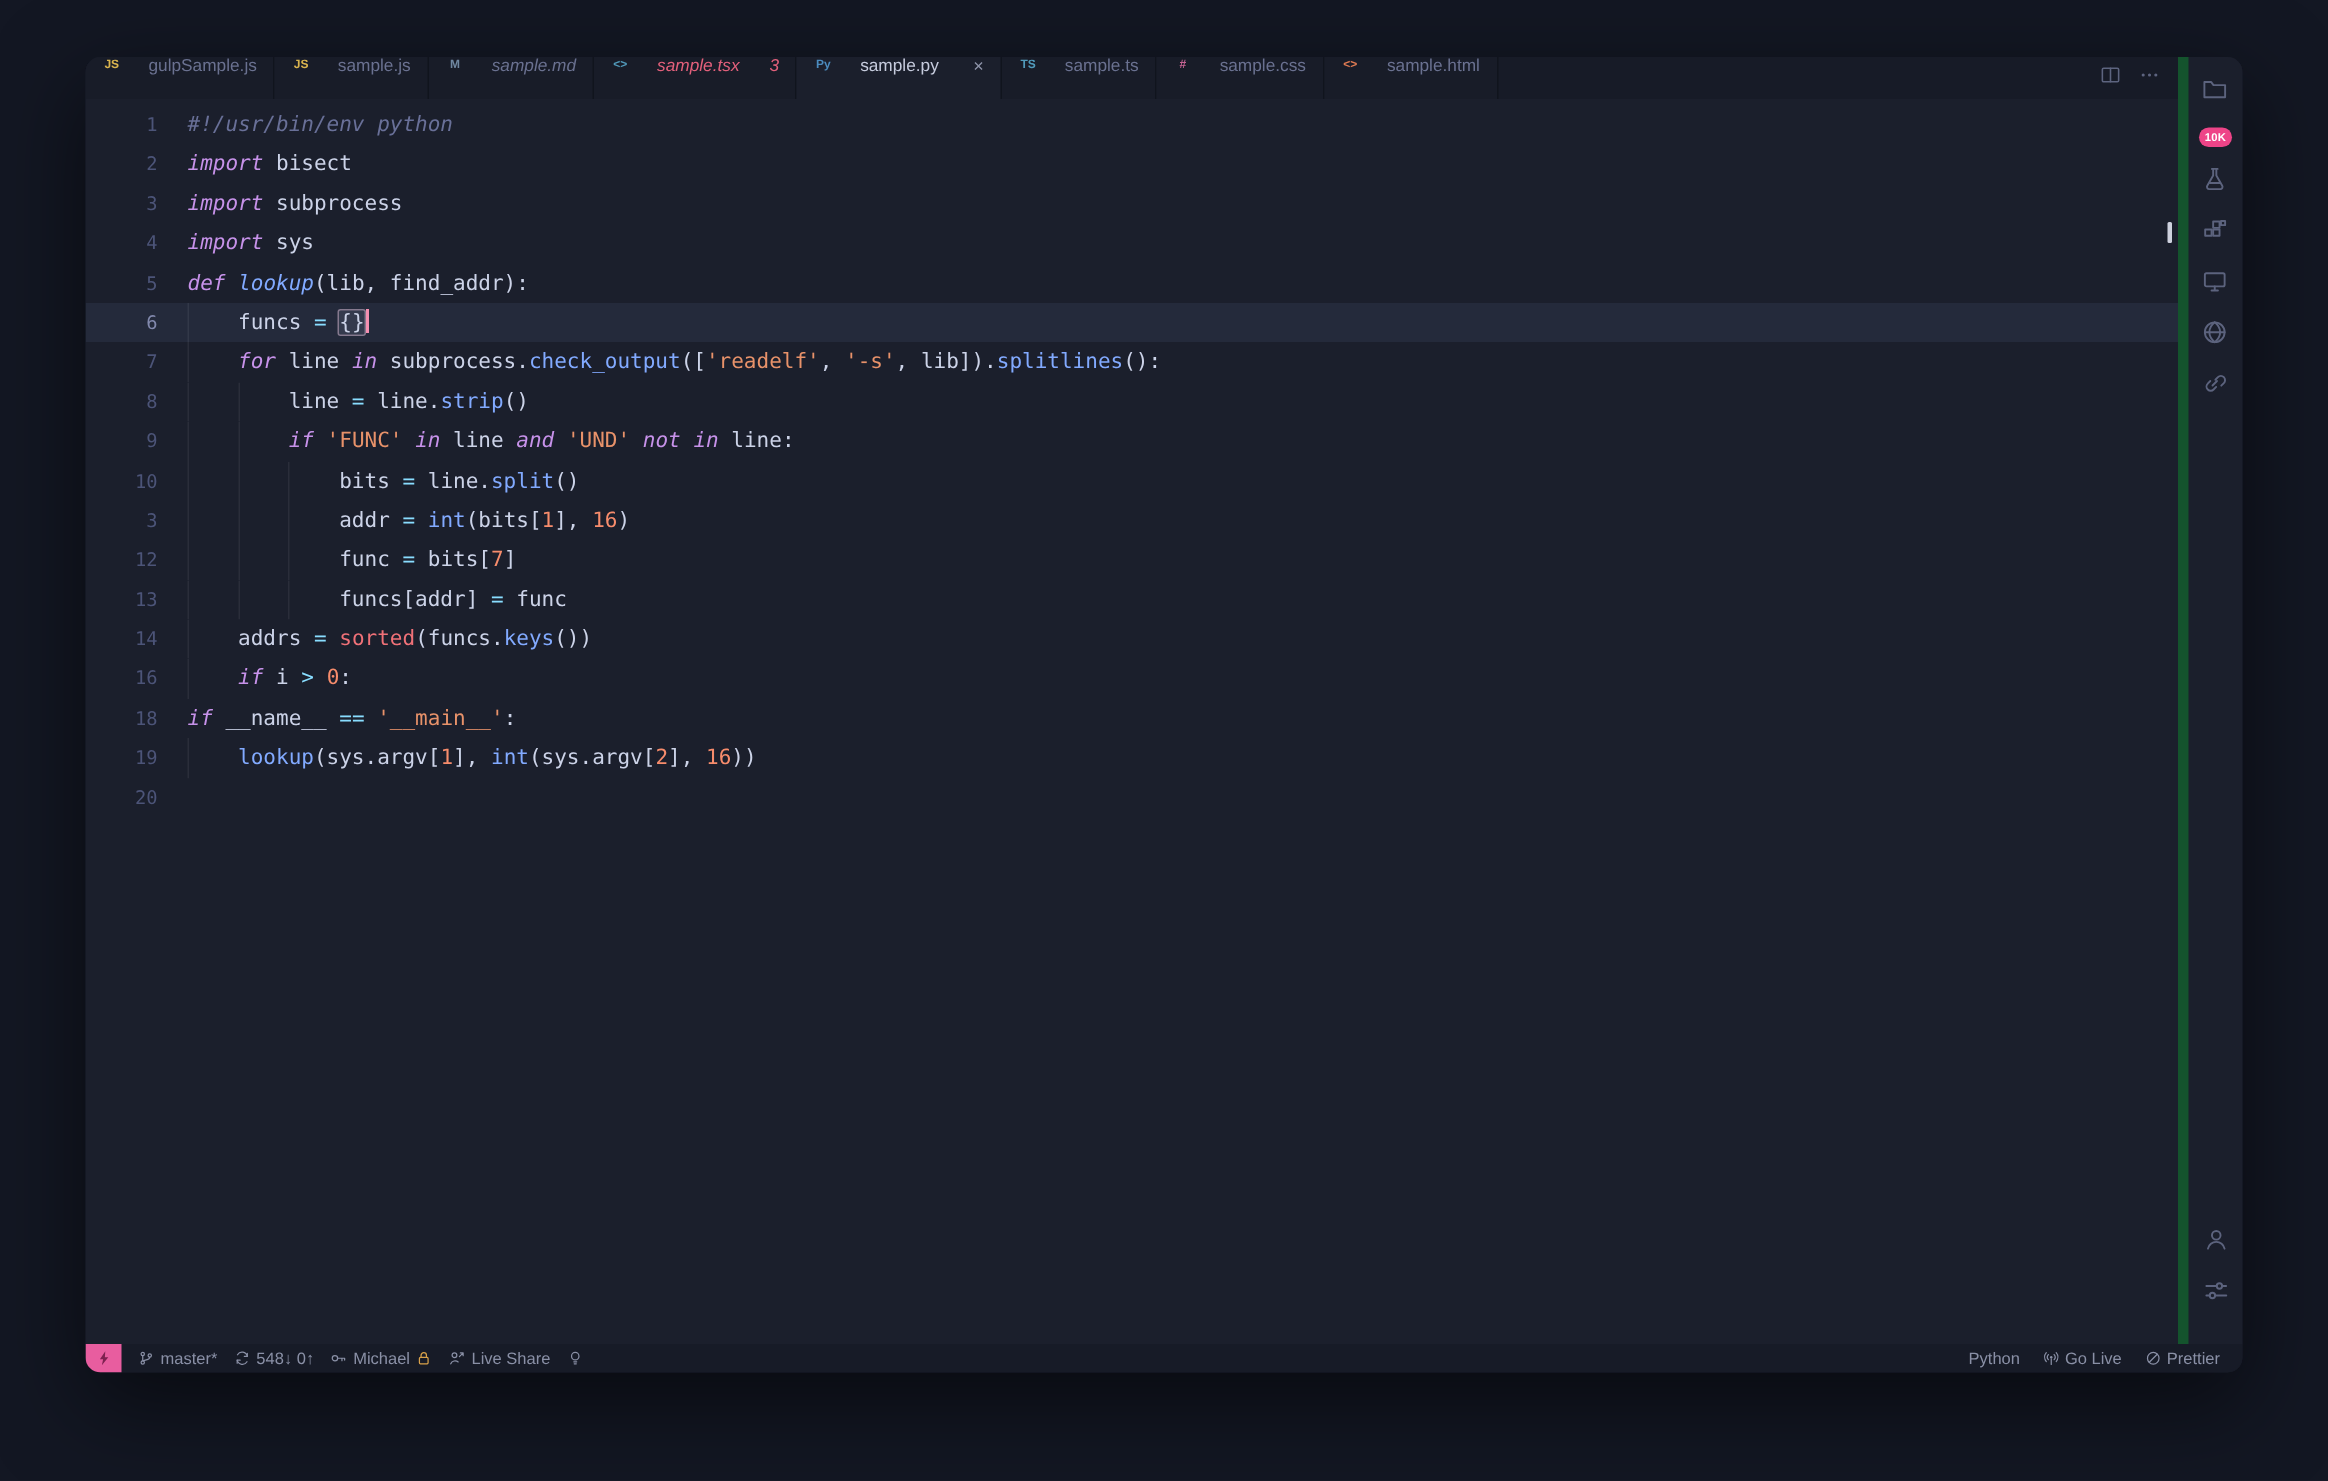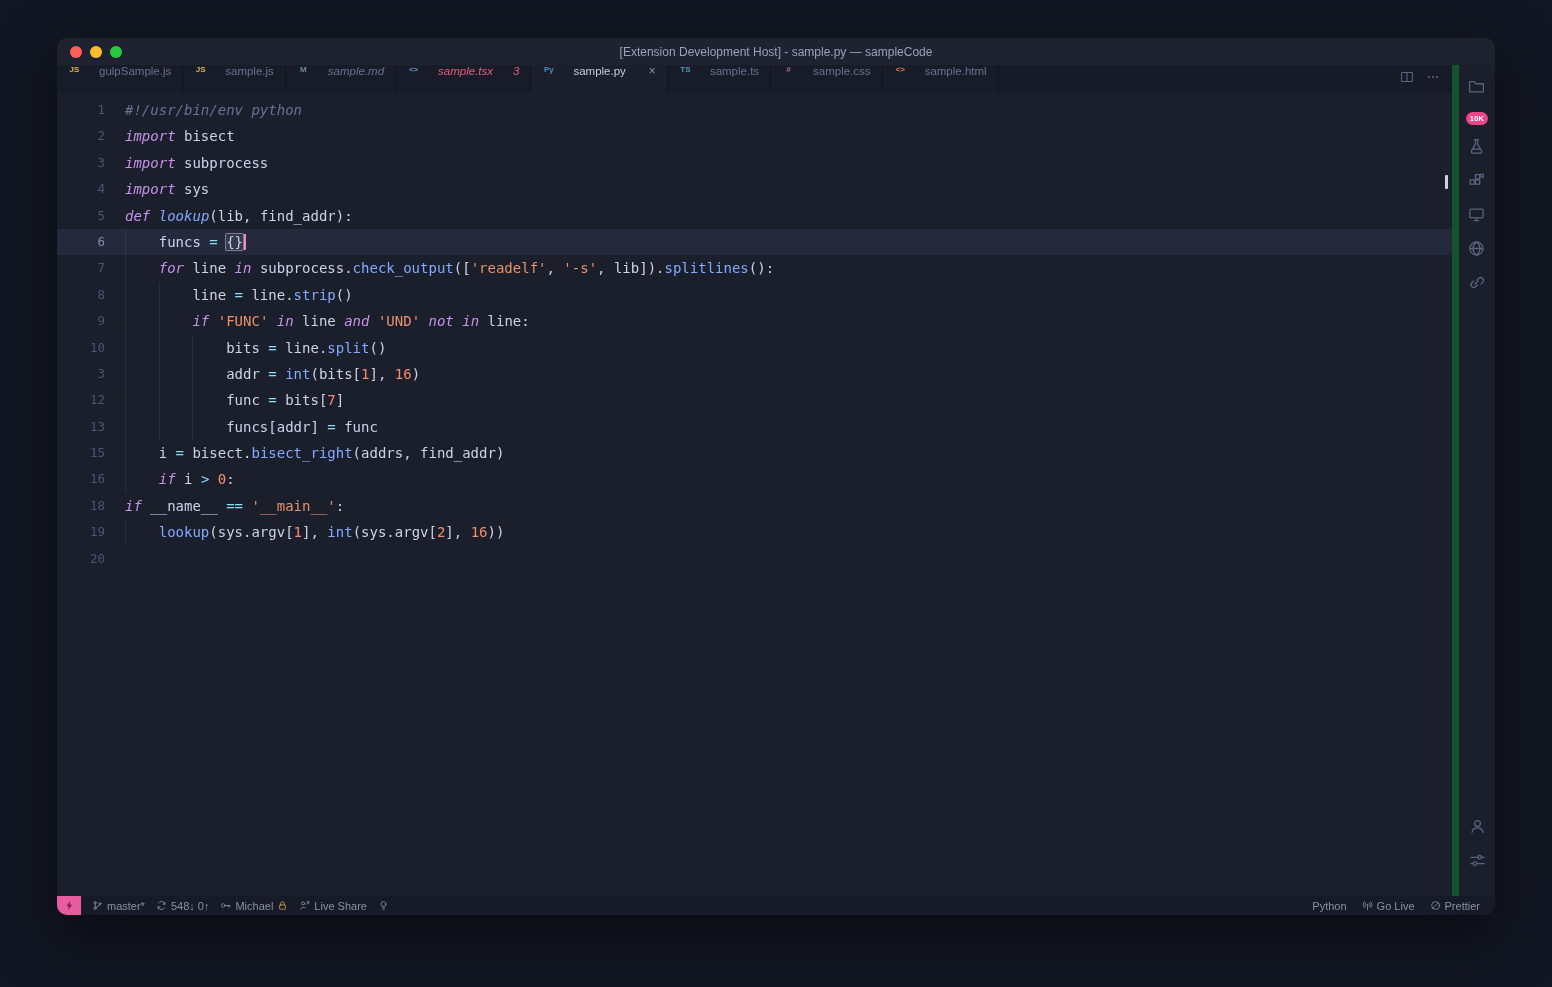--- a/index.html
+++ b/index.html
@@ -75,28 +75,20 @@
   .si svg{width:11px;height:11px}
   .sright{margin-left:auto;display:flex;}
   .sright .sitem{margin-left:0;margin-right:15px}
   svg{fill:none;stroke:currentColor;stroke-width:1.2;stroke-linecap:round;stroke-linejoin:round}
 </style>
 </head>
 <body>
 
 <div class="window">
 
-  <div class="titlebar">
-    <div class="lights">
-      <span class="light" id="light-r" style="background: rgb(255, 95, 87);"></span>
-      <span class="light" id="light-y" style="background: rgb(254, 188, 46);"></span>
-      <span class="light" id="light-g" style="background: rgb(40, 200, 64);"></span>
-    </div>
-    <div class="title">[Extension Development Host] - sample.py — sampleCode</div>
-  </div>
 
   <div class="wbody">
     <div class="main">
       <div class="tabstrip">
         <div class="tabs" id="tabs">
             <div class="tab">
               <span class="ficon" style="color: rgb(216, 179, 78);">JS</span>
               <span class="tlabel">gulpSample.js</span>
             </div>
             <div class="tab">
@@ -193,22 +185,22 @@
             </div>
             <div class="line">
               <div class="ln">12</div>
               <div class="code"><span class="ct"><span class="guide" style="left: 0ch;"></span><span class="guide" style="left: 4ch;"></span><span class="guide" style="left: 8ch;"></span><span class="t-tx">            func </span><span class="t-op">=</span><span class="t-tx"> bits[</span><span class="t-num">7</span><span class="t-tx">]</span></span></div>
             </div>
             <div class="line">
               <div class="ln">13</div>
               <div class="code"><span class="ct"><span class="guide" style="left: 0ch;"></span><span class="guide" style="left: 4ch;"></span><span class="guide" style="left: 8ch;"></span><span class="t-tx">            funcs[addr] </span><span class="t-op">=</span><span class="t-tx"> func</span></span></div>
             </div>
             <div class="line">
-              <div class="ln">15</div>
-              <div class="code"><span class="ct"><span class="guide" style="left: 0ch;"></span><span class="t-tx">    i </span><span class="t-op">=</span><span class="t-tx"> bisect.</span><span class="t-fn">bisect_right</span><span class="t-tx">(addrs, find_addr)</span></span></div>
+              <div class="ln">14</div>
+              <div class="code"><span class="ct"><span class="guide" style="left: 0ch;"></span><span class="t-tx">    addrs </span><span class="t-op">=</span><span class="t-tx"> </span><span class="t-bi">sorted</span><span class="t-tx">(funcs.</span><span class="t-fn">keys</span><span class="t-tx">())</span></span></div>
             </div>
             <div class="line">
               <div class="ln">16</div>
               <div class="code"><span class="ct"><span class="guide" style="left: 0ch;"></span><span class="t-tx">    </span><span class="t-kw">if</span><span class="t-tx"> i </span><span class="t-op">&gt;</span><span class="t-tx"> </span><span class="t-num">0</span><span class="t-tx">:</span></span></div>
             </div>
             <div class="line">
               <div class="ln">18</div>
               <div class="code"><span class="ct"><span class="t-kw">if</span><span class="t-tx"> __name__ </span><span class="t-op">==</span><span class="t-tx"> </span><span class="t-str">'__main__'</span><span class="t-tx">:</span></span></div>
             </div>
             <div class="line">

